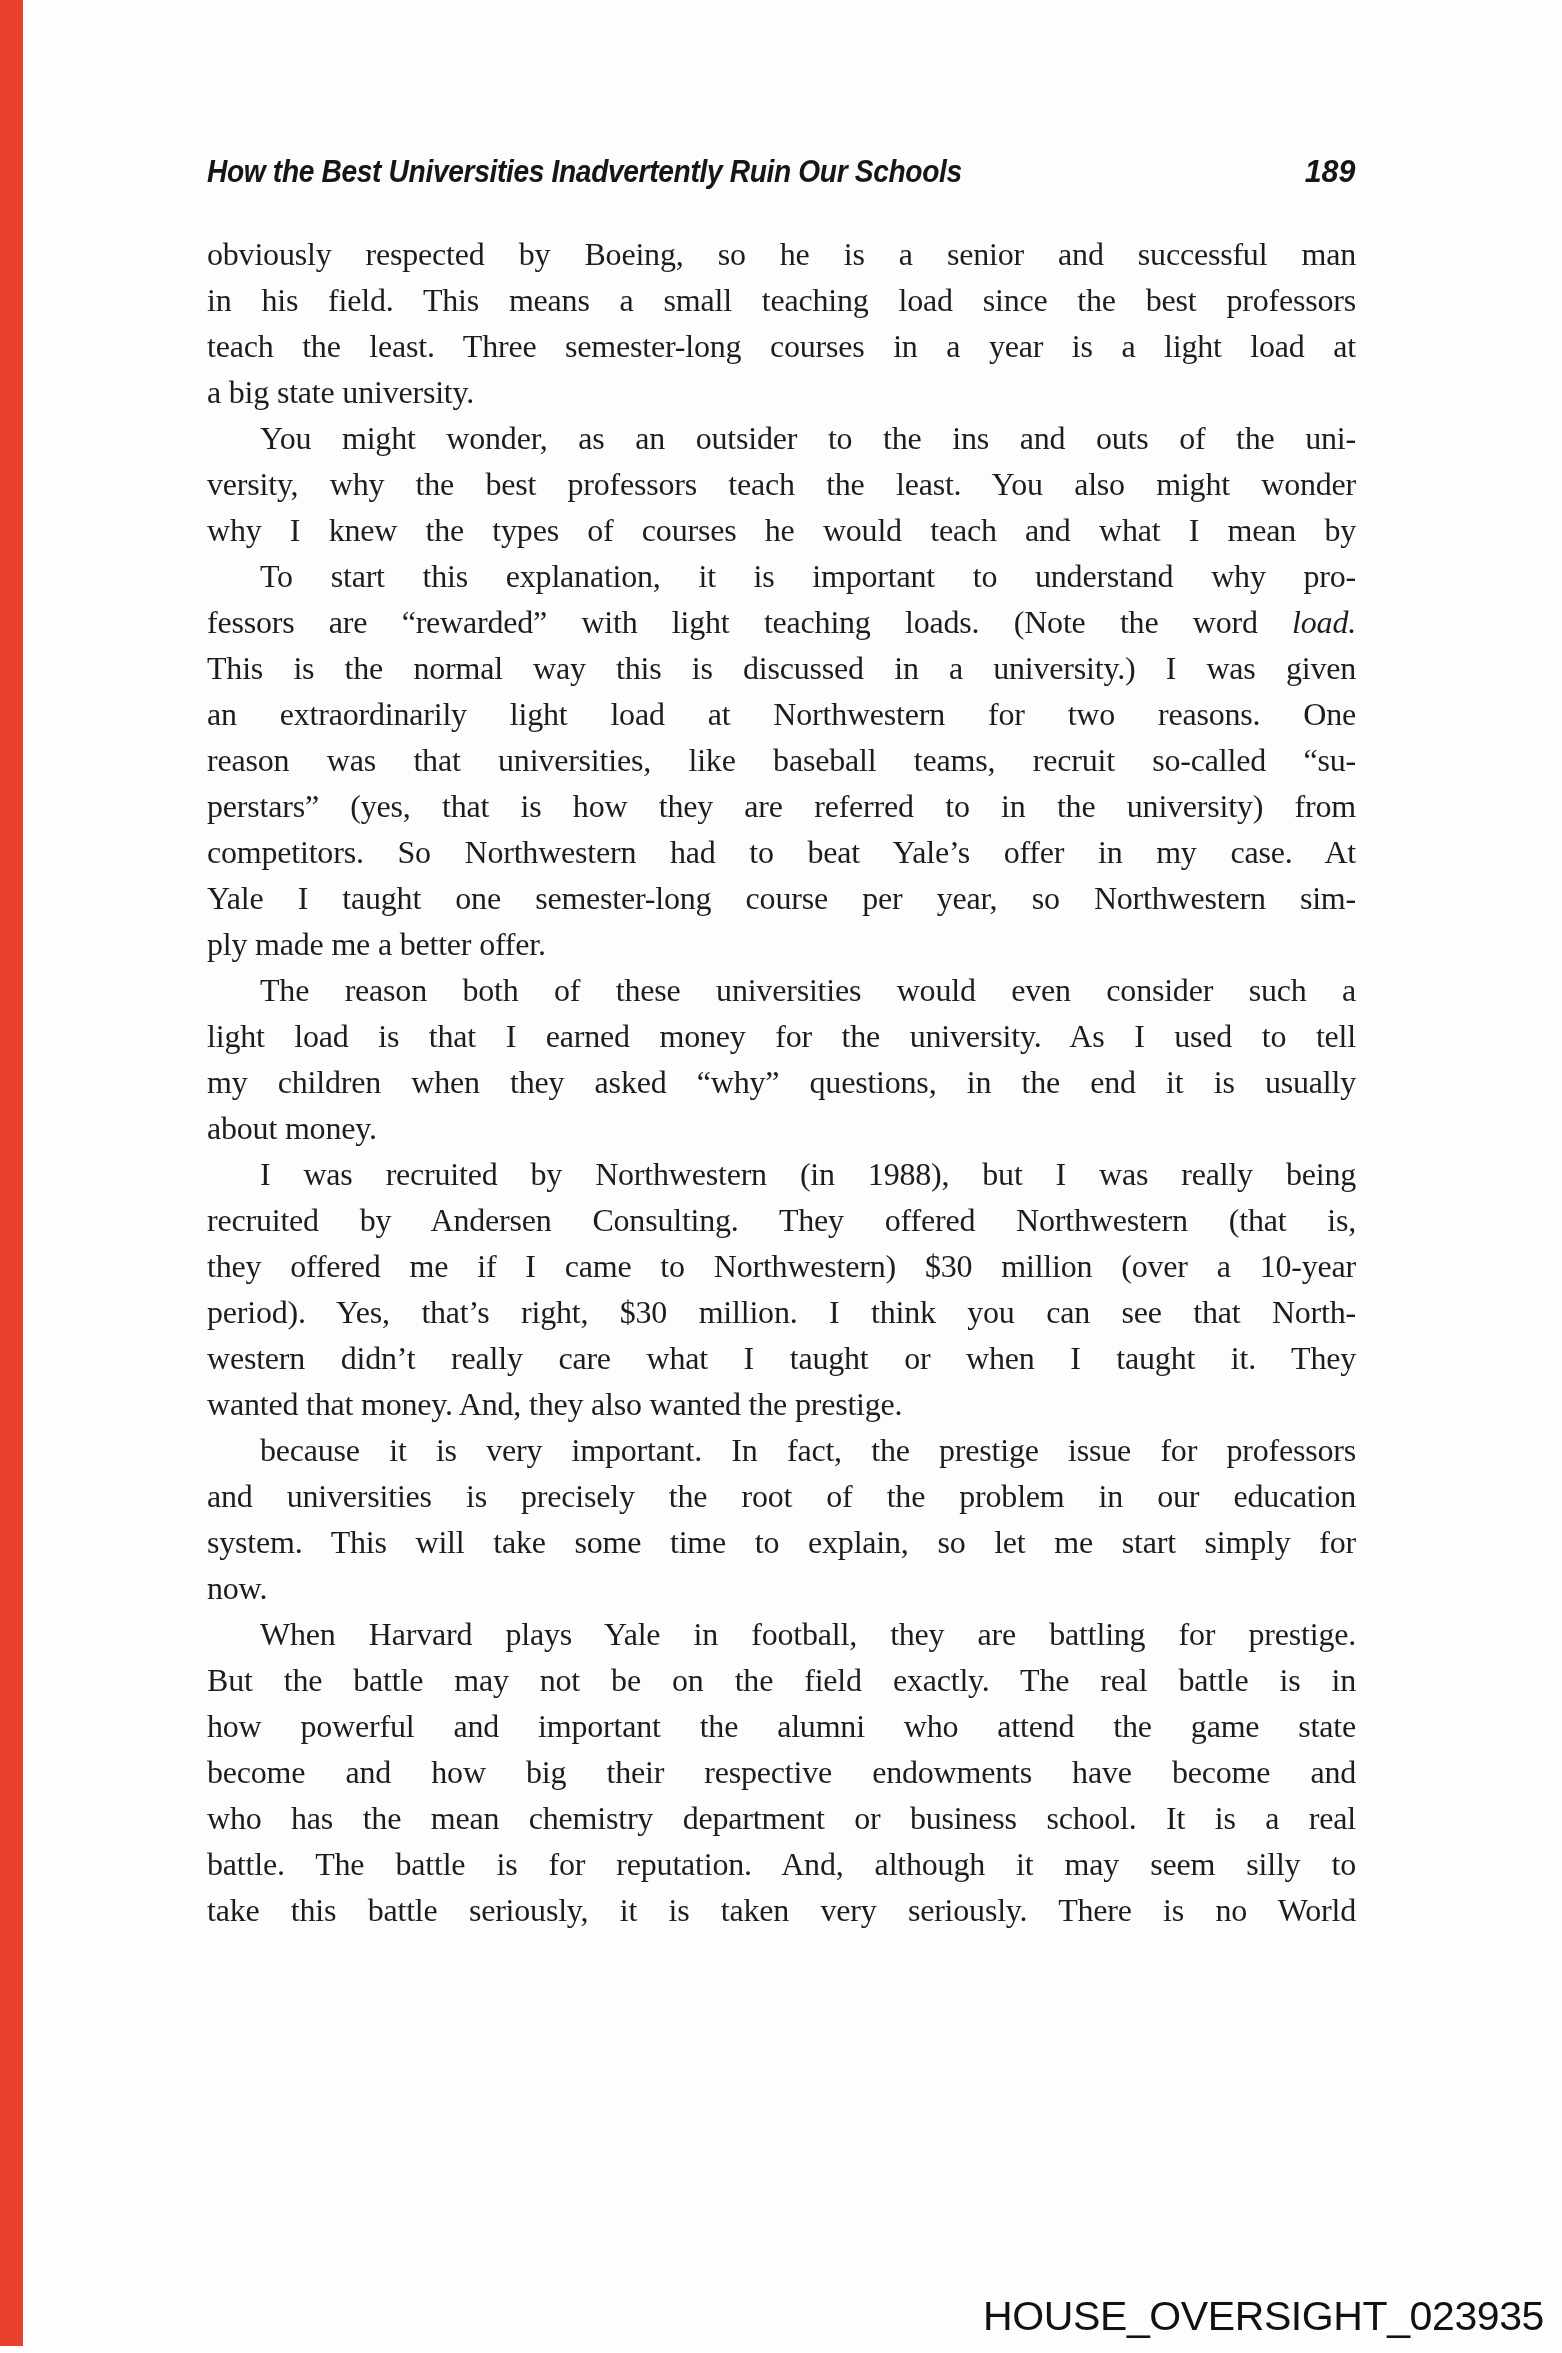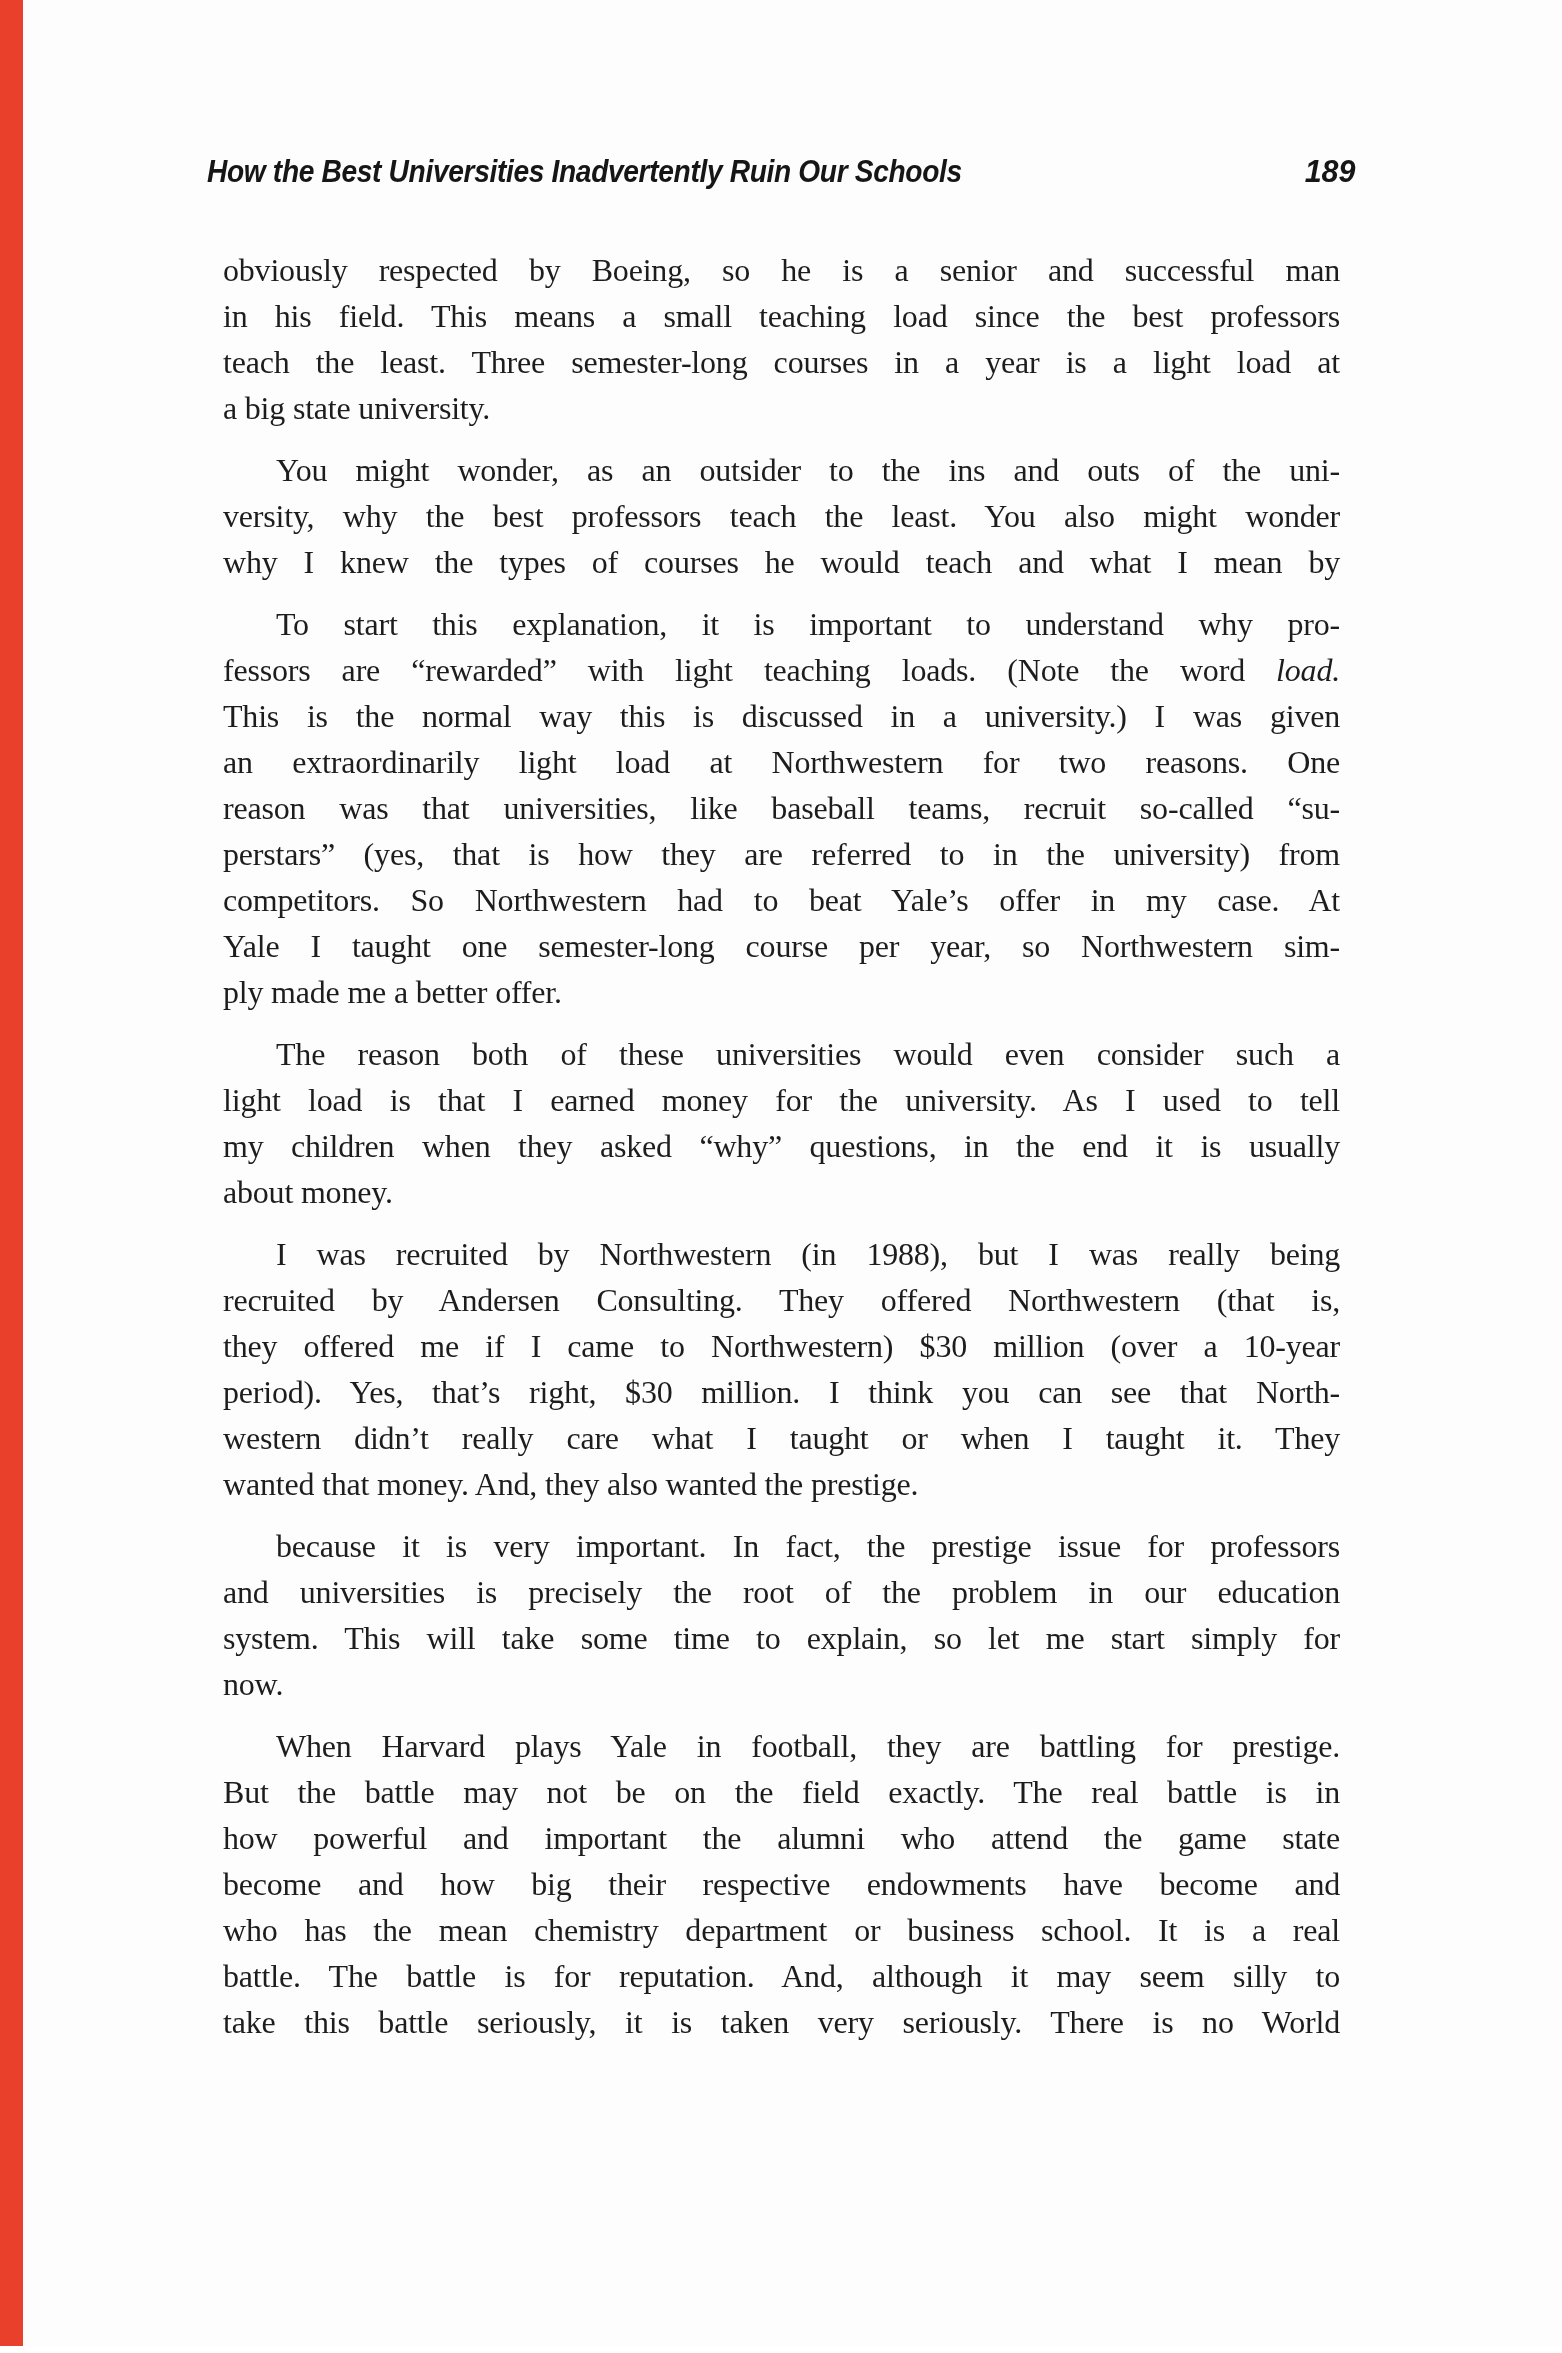--- a/index.html
+++ b/index.html
@@ -46,21 +46,21 @@
   }
   
   .body-text {
     position: absolute;
     left: 207px; top: 231px;
     width: 1149px;
     font-size: 32px;
     line-height: 46px;
     letter-spacing: -0.2px;
   }
-  .para { margin: 16px; }
+  .para { margin: 0; }
   .line {
     text-align: justify;
     text-align-last: justify;
   }
   .line.end { text-align-last: left; }
   .para.indent .line:first-child { text-indent: 53px; }
   .it { font-style: italic; }
   
   .watermark {
     position: absolute;
@@ -130,14 +130,15 @@
         <div class="line">When Harvard plays Yale in football, they are battling for prestige.</div>
         <div class="line">But the battle may not be on the field exactly. The real battle is in</div>
         <div class="line">how powerful and important the alumni who attend the game state</div>
         <div class="line">become and how big their respective endowments have become and</div>
         <div class="line">who has the mean chemistry department or business school. It is a real</div>
         <div class="line">battle. The battle is for reputation. And, although it may seem silly to</div>
         <div class="line">take this battle seriously, it is taken very seriously. There is no World</div>
       </div>
     </div>
 
+  <div class="watermark">HOUSE_OVERSIGHT_023935</div>
 </div>
 
 
 </body></html>

